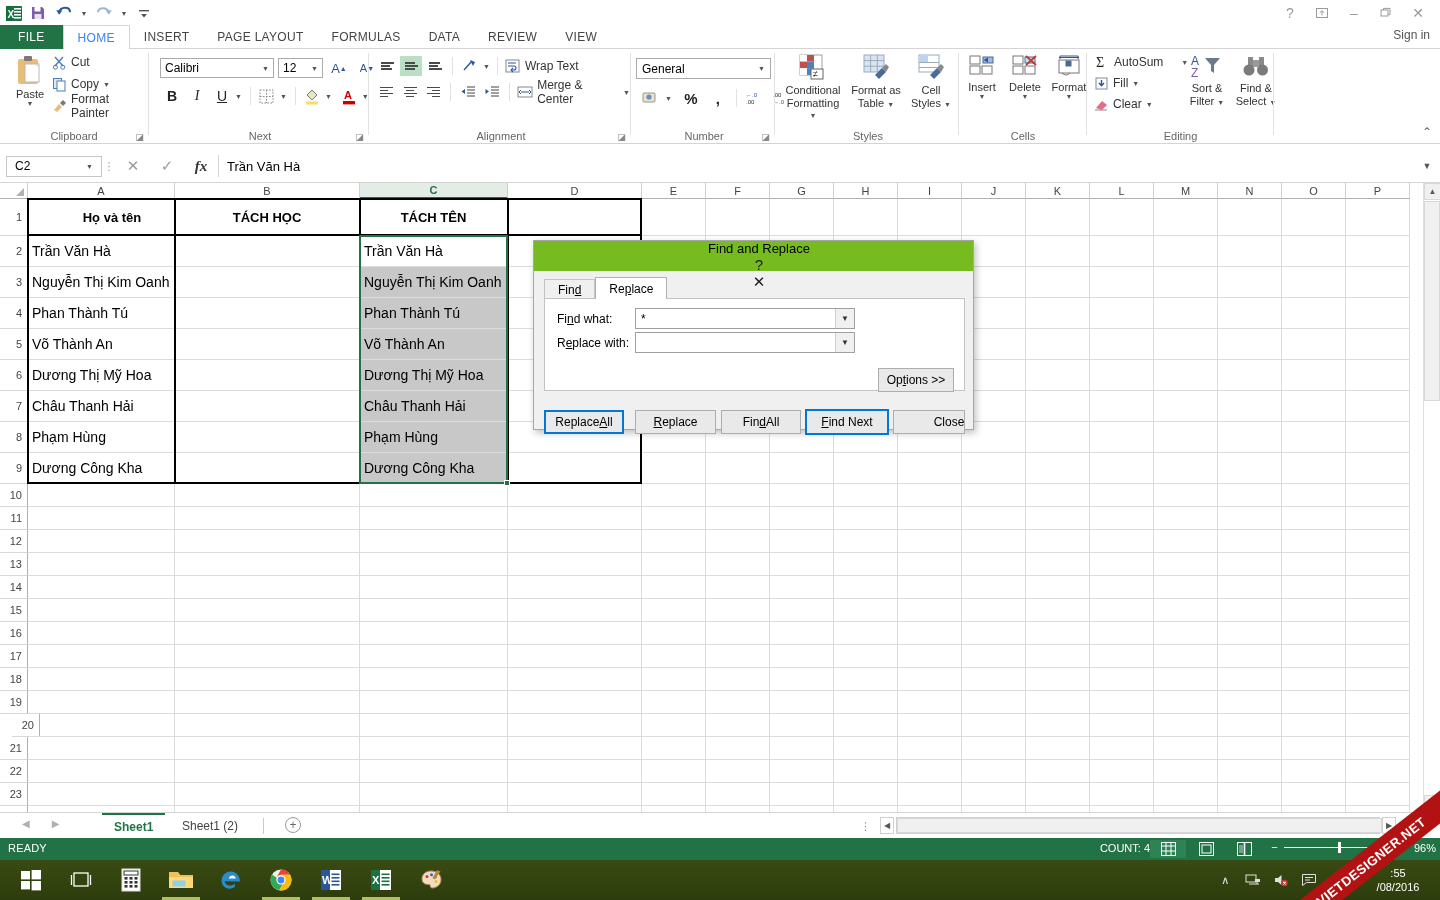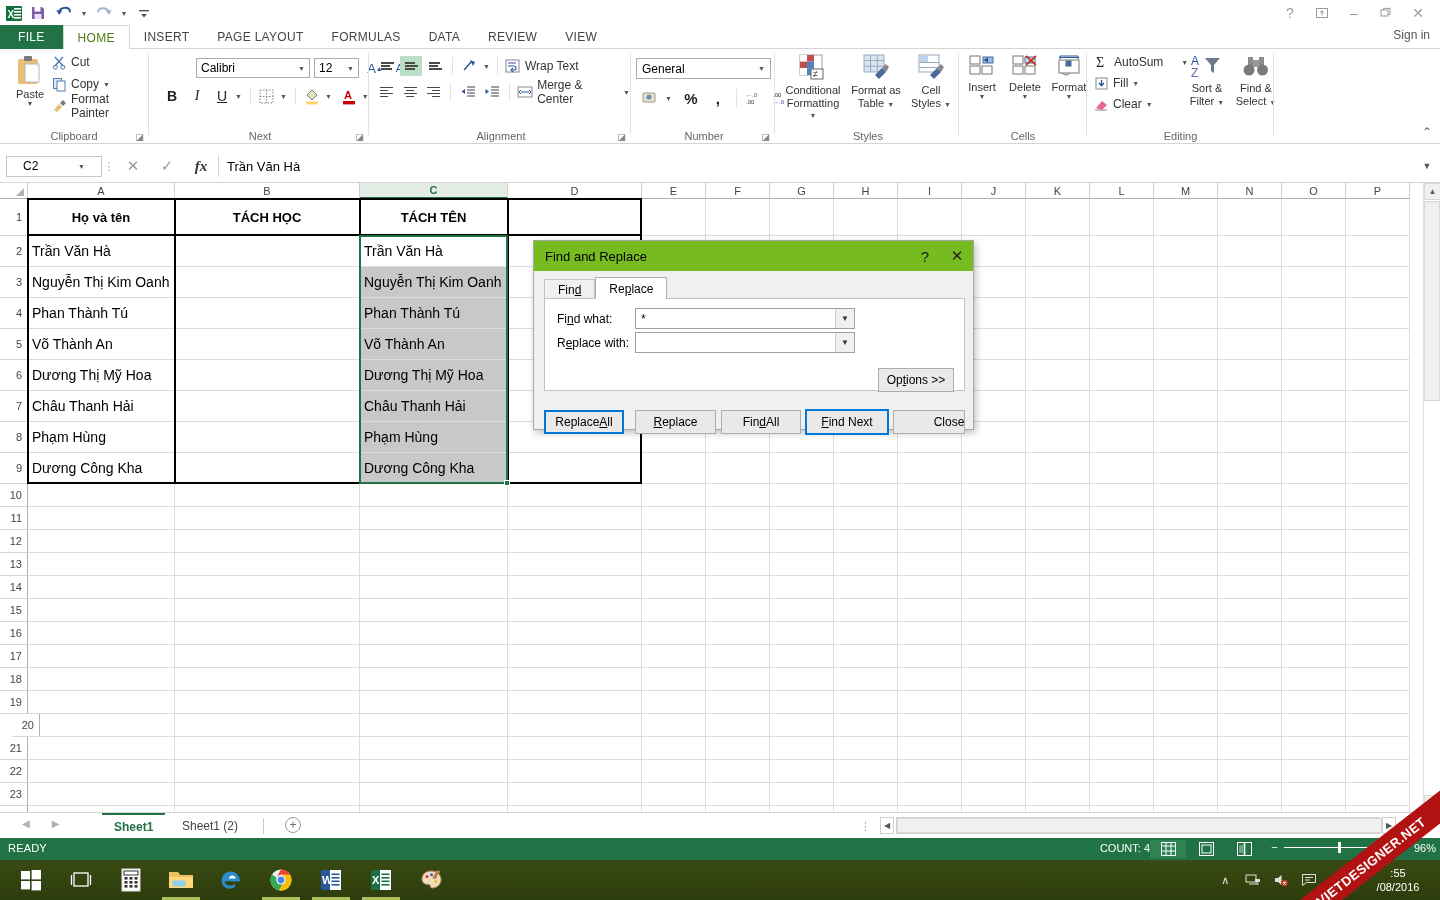--- a/index.html
+++ b/index.html
@@ -22,42 +22,42 @@
     font-size:13px; color:#8a8a8a; letter-spacing:.1px;
   }
   .winbtns { position:absolute; right:6px; top:2px; display:flex; align-items:center; gap:0; }
   .winbtns .wb { width:32px; height:22px; display:flex; align-items:center; justify-content:center; color:#9a9a9a; font-size:14px; }
 
   
   .tabbar { position:absolute; top:25px; left:0; width:1440px; height:24px; background:#fff; border-bottom:1px solid #d4d4d4;}
   .tabs { display:flex; align-items:stretch; height:24px; }
   .tab { padding:0 14px; display:flex; align-items:center; font-size:12px; color:#444; letter-spacing:.3px; }
   .tab.file { background:#217346; color:#fff; padding:0 18px; font-weight:400; }
-  .tab.active { color:#4d7c0f; background:#fff; border:1px solid #d4d4d4; border-bottom:1px solid #fff; margin-bottom:-1px; }
+  .tab.active { color:#3b82f6; background:#fff; border:1px solid #d4d4d4; border-bottom:1px solid #fff; margin-bottom:-1px; }
   .signin { position:absolute; right:10px; top:3px; font-size:12px; color:#555; }
 
   
   .ribbon { position:absolute; top:49px; left:0; width:1440px; height:95px; background:#fff; border-bottom:1px solid #d4d4d4; }
   .rgroup { position:absolute; top:0; height:95px; }
   .rgroup .glabel { position:absolute; bottom:2px; width:100%; text-align:center; font-size:11px; color:#666; }
   .rgroup .dlauncher { position:absolute; bottom:2px; right:4px; font-size:9px; color:#888; }
   .rsep { position:absolute; top:4px; width:1px; height:82px; background:#e2e2e2; }
 
   .btn-lg { display:flex; flex-direction:column; align-items:center; justify-content:flex-start; font-size:11px; color:#333; cursor:default; }
   .btn-lg .cap { text-align:center; line-height:11px; margin-top:2px; }
   .ico { display:flex; align-items:center; justify-content:center; }
   .btn-sm { display:flex; align-items:center; gap:4px; font-size:12px; color:#333; height:18px; }
 
   
   .clip-paste { position:absolute; left:8px; top:4px; width:44px; }
   .clip-list { position:absolute; left:52px; top:4px; }
   .clip-list .btn-sm { margin-bottom:4px; }
 
   
-  .fontname { width:114px; height:20px; border:1px solid #ababab; background:#fff; font-size:12px; padding:3px 4px; display:flex; align-items:center; justify-content:space-between;margin-left:36px; }
+  .fontname { width:114px; height:20px; border:1px solid #ababab; background:#fff; font-size:12px; padding:3px 4px; display:flex; align-items:center; justify-content:space-between; }
   .fontsize { width:45px; height:20px; border:1px solid #ababab; background:#fff; font-size:12px; padding:1px 4px; display:flex; align-items:center; justify-content:space-between; }
   .caret { font-size:7px; color:#555; }
   .fbtn { width:24px; height:22px; display:flex; align-items:center; justify-content:center; font-size:14px; color:#222; }
   .fbtn.italic { font-style:italic; font-family:"Liberation Serif",serif; }
   .fbtn.under { text-decoration:underline; }
 
   
   .abtn { width:22px; height:20px; display:flex; align-items:center; justify-content:center; }
   .abtn.on { background:#b9dfc6; }
   .align-lines i { display:block; background:#4a4a4a; height:1.5px; margin:1.5px 0; }
@@ -80,21 +80,21 @@
   .sheettabs { position:absolute; left:0; top:812px; width:1440px; height:26px; background:#fff; border-top:1px solid #d4d4d4; }
   .navarrows { position:absolute; left:22px; top:5px; display:flex; gap:22px; color:#b0b0b0; font-size:10px; }
   .stab { position:absolute; top:0; height:26px; display:flex; align-items:center; padding:0 12px; font-size:12px; color:#444; }
   .stab.active { color:#217346; font-weight:bold; border-top:2px solid #217346; }
   .addsheet { position:absolute; left:285px; top:4px; width:16px; height:16px; border-radius:50%; border:1px solid #9a9a9a; color:#6a6a6a; display:flex; align-items:center; justify-content:center; font-size:12px; }
   .hscroll { position:absolute; right:60px; top:4px; width:490px; height:17px; background:#fff; border:1px solid #d0d0d0; }
   .hscroll .thumb { position:absolute; left:0; top:0; width:485px; height:15px; background:#f0f0f0; border:1px solid #d8d8d8;}
 
   
   .fbar { position:absolute; top:150px; left:0; width:1440px; height:33px; background:#fff; border-bottom:1px solid #d4d4d4; display:flex; align-items:center; }
-  .namebox { margin-left:6px; width:96px; height:21px; border:1px solid #c6c6c6; background:#fff; font-size:12px; display:flex; align-items:center; justify-content:space-between; padding:0 16px; }
+  .namebox { margin-left:6px; width:96px; height:21px; border:1px solid #c6c6c6; background:#fff; font-size:12px; display:flex; align-items:center; justify-content:space-between; padding:0 8px; }
   .nbdots { width:14px; text-align:center; color:#9a9a9a; font-size:11px; }
   .fbbtns { display:flex; align-items:center; gap:0; }
   .fbbtn { width:34px; height:22px; display:flex; align-items:center; justify-content:center; color:#9a9a9a; font-size:15px; }
   .fx { font-style:italic; font-family:"Liberation Serif",serif; color:#333; font-weight:bold; }
   .finput { flex:1; height:22px; border-left:1px solid #d4d4d4; font-size:13px; display:flex; align-items:center; padding-left:8px; color:#000; }
   .fbarcaret { width:26px; text-align:center; color:#555; font-size:9px; }
 
   
   .gridarea { position:absolute; top:183px; left:0; width:1440px; height:629px; background:#fff; overflow:hidden; }
   .corner { position:absolute; left:0; top:0; width:28px; height:16px; background:#fff; border-right:1px solid #d0d0d0; border-bottom:1px solid #b0b0b0; }
@@ -113,21 +113,21 @@
   .selborder { position:absolute; border:2px solid #217346; }
   .selhandle { position:absolute; width:6px; height:6px; background:#217346; border:1px solid #fff; }
 
   
   .vscroll { position:absolute; right:0; top:183px; width:17px; height:629px; background:#fff; border-left:1px solid #e0e0e0; }
   .vsarrow { width:17px; height:17px; display:flex; align-items:center; justify-content:center; font-size:8px; color:#5a5a5a; background:#f0f0f0; border:1px solid #d8d8d8; }
   .vsthumb { position:absolute; top:18px; left:0; width:16px; height:200px; background:#f0f0f0; border:1px solid #d8d8d8; }
 
   
   .dlg { position:absolute; left:533px; top:240px; width:441px; height:190px; background:#f0f0f0; border:1px solid #a7a7a7; box-shadow:2px 3px 7px rgba(0,0,0,.25); }
-  .dlg-title { height:30px; background:#76bc21; display:flex; align-items:center; padding-left:11px; }
+  .dlg-title { height:30px; background:#76bc21; display:flex; align-items:center; padding-left:11px;flex-direction:column; }
   .dlg-title .t { color:#000; font-size:13px; }
   .dlg-title .spacer { flex:1; }
   .dlg-title .helpb, .dlg-title .closeb { width:32px; height:30px; display:flex; align-items:center; justify-content:center; font-size:15px; color:#1b1b1b; }
   .dlg-tabs { position:absolute; left:10px; top:36px; display:flex; align-items:flex-end; height:22px; }
   .dtab { height:20px; padding:0 13px; display:flex; align-items:center; font-size:12px; color:#000; background:#f0f0f0; border:1px solid #c3c3c3; border-bottom:none; }
   .dtab.active { background:#fff; height:22px; border-color:#b0b0b0; position:relative; z-index:3; }
   .dlg-panel { position:absolute; left:10px; top:57px; width:421px; height:93px; background:#fff; border:1px solid #c3c3c3; }
   .dlbl { position:absolute; font-size:12px; color:#000; }
   .dcombo { position:absolute; height:21px; border:1px solid #a0a0a0; background:#fff; display:flex; align-items:center; }
   .dcombo .val { flex:1; padding-left:5px; font-size:12px; color:#000; }
@@ -722,21 +722,21 @@
         <div class="gl" style="left: 0px; top: 399px; width: 1382px; height: 1px;"></div>
         <div class="gl" style="left: 0px; top: 422px; width: 1382px; height: 1px;"></div>
         <div class="gl" style="left: 0px; top: 445px; width: 1382px; height: 1px;"></div>
         <div class="gl" style="left: 0px; top: 468px; width: 1382px; height: 1px;"></div>
         <div class="gl" style="left: 0px; top: 491px; width: 1382px; height: 1px;"></div>
         <div class="gl" style="left: 0px; top: 514px; width: 1382px; height: 1px;"></div>
         <div class="gl" style="left: 0px; top: 537px; width: 1382px; height: 1px;"></div>
         <div class="gl" style="left: 0px; top: 560px; width: 1382px; height: 1px;"></div>
         <div class="gl" style="left: 0px; top: 583px; width: 1382px; height: 1px;"></div>
         <div class="gl" style="left: 0px; top: 606px; width: 1382px; height: 1px;"></div>
-        <div class="cell hdr" style="left: 0px; top: 0px; width: 146px; height: 36px;">Họ và tên</div>
+        <div class="cell hdr" style="left: 11px; top: 0px; width: 146px; height: 36px;">Họ và tên</div>
         <div class="cell hdr" style="left: 147px; top: 0px; width: 184px; height: 36px;">TÁCH HỌC</div>
         <div class="cell hdr" style="left: 332px; top: 0px; width: 147px; height: 36px;">TÁCH TÊN</div>
         <div class="cell" style="left: 480px; top: 0px; width: 133px; height: 36px; padding-left: 4px;"></div>
         <div class="cell" style="left: 0px; top: 37px; width: 146px; height: 30px; padding-left: 4px;">Trần Văn Hà</div>
         <div class="cell" style="left: 147px; top: 37px; width: 184px; height: 30px; padding-left: 4px;"></div>
         <div class="cell" style="left: 332px; top: 37px; width: 147px; height: 30px; padding-left: 4px;">Trần Văn Hà</div>
         <div class="cell" style="left: 480px; top: 37px; width: 133px; height: 30px; padding-left: 4px;"></div>
         <div class="cell" style="left: 0px; top: 68px; width: 146px; height: 30px; padding-left: 4px;">Nguyễn Thị Kim Oanh</div>
         <div class="cell" style="left: 147px; top: 68px; width: 184px; height: 30px; padding-left: 4px;"></div>
         <div class="cell gray" style="left: 332px; top: 68px; width: 147px; height: 30px; padding-left: 4px;">Nguyễn Thị Kim Oanh</div>

